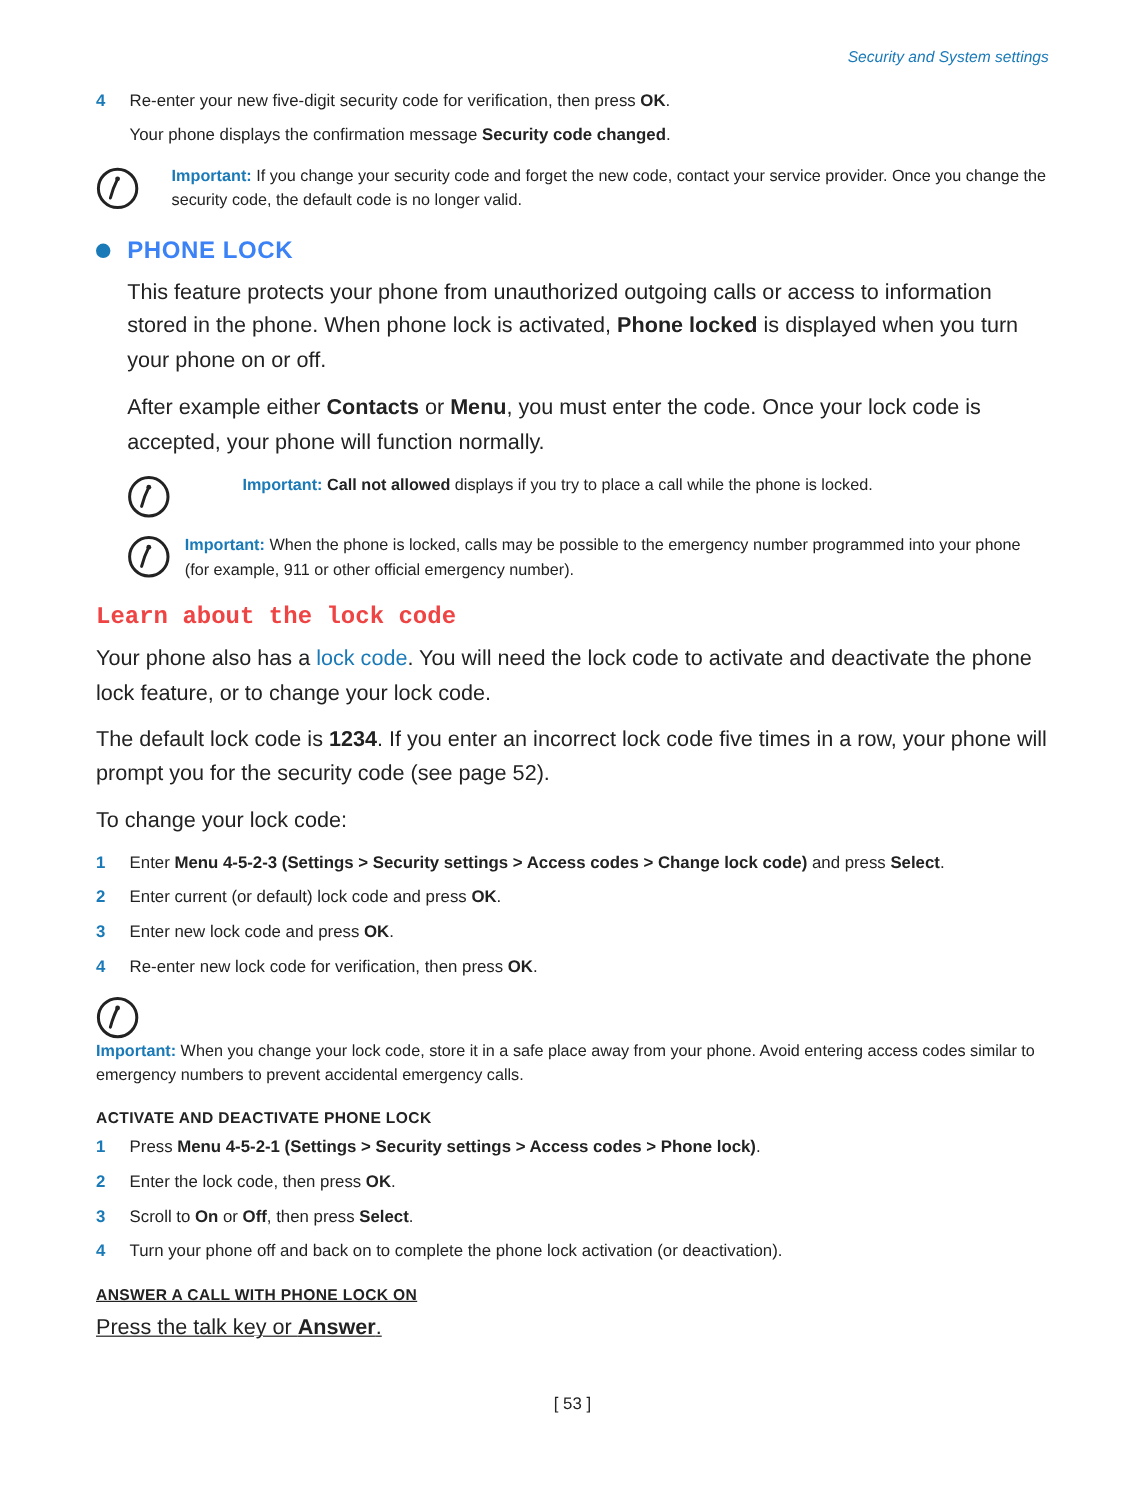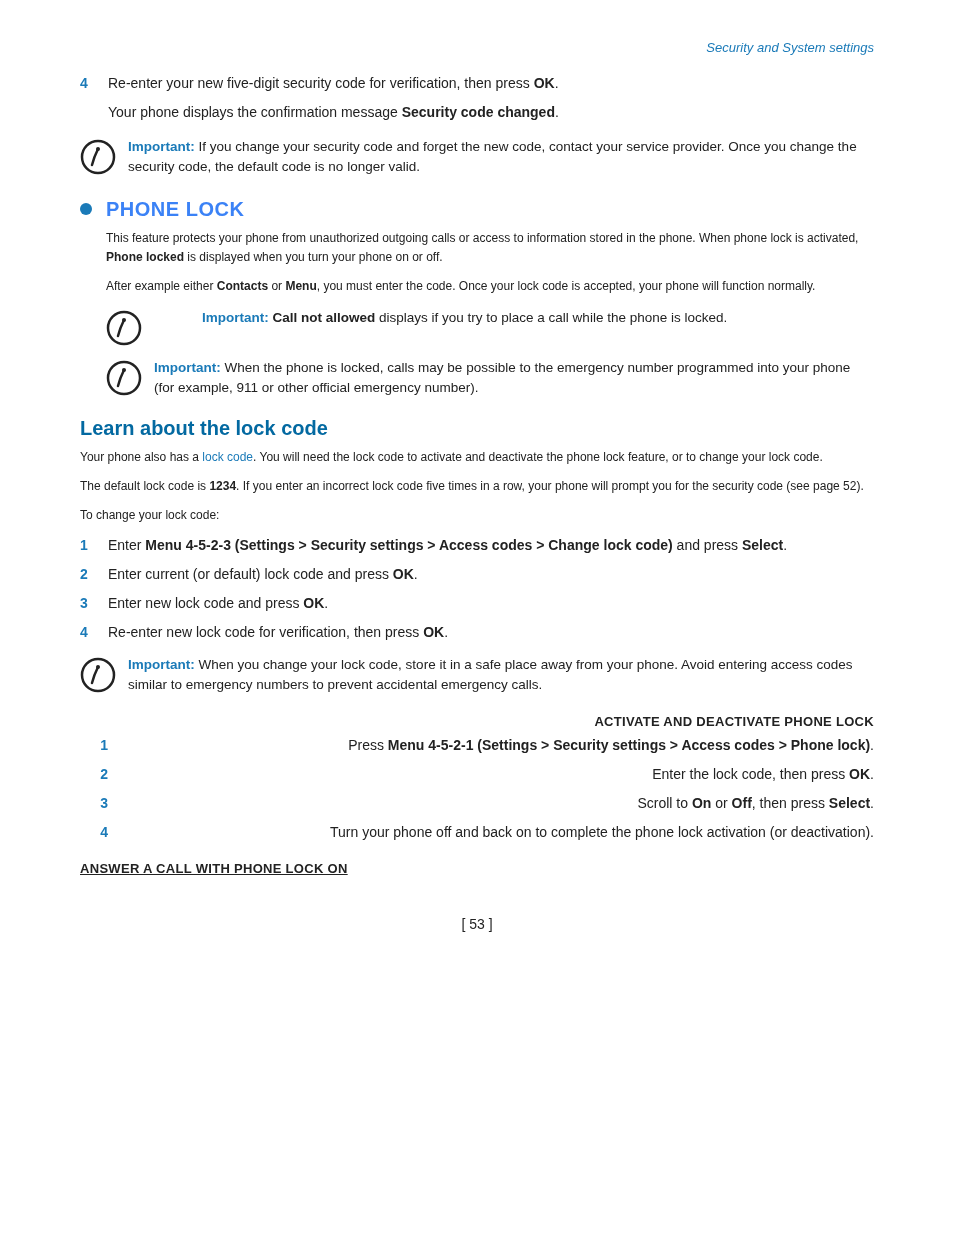--- a/index.html
+++ b/index.html
@@ -82,46 +82,48 @@
       letter-spacing: 0.5px;
     }
     .section-body {
       margin-left: 26px;
       font-size: 14px;
       line-height: 1.6;
       margin-bottom: 10px;
     }
     .subsection-heading {
       font-size: 20px;
-      color: #0369a1;
+      color: #ef4444;
       font-weight: bold;
       margin: 18px 0 8px 0;
+      font-family: Liberation Mono, monospace;
     }
     .sub-bold-heading {
       font-size: 13px;
       font-weight: bold;
       text-transform: uppercase;
       margin: 18px 0 6px 0;
       letter-spacing: 0.3px;
     }
     .body-para {
-      font-size: 12px;
+      font-size: 18px;
       line-height: 1.6;
       margin-bottom: 10px;
     }
     .link-blue { color: #1a7ab8; text-decoration: none; }
     .bold { font-weight: bold; }
     .mono { font-family: Liberation Sans, sans-serif; font-weight: bold; }
     .page-footer {
       text-align: center;
       margin-top: 40px;
       font-size: 14px;
     }
     .important-outer {
       margin: 12px 0 14px 0;
+      gap: 15px;
     }
   </style>
 </head>
 <body>
 
 <div class="header-right">
   <span>Security and System settings</span>
 </div>
 
 <div class="step-line">
@@ -206,33 +208,33 @@
   </div>
   <div class="step-line" style="margin-bottom: 8px;">
     <span class="step-num">3</span>
     <span class="step-text">Enter new lock code and press <span class="bold">OK</span>.</span>
   </div>
   <div class="step-line" style="margin-bottom: 8px;">
     <span class="step-num">4</span>
     <span class="step-text">Re-enter new lock code for verification, then press <span class="bold">OK</span>.</span>
   </div>
 
-  <div class="important-block" style="margin-left: 0; ">
+  <div class="important-block" style="margin-left: 0;  flex-direction: column;">
     <svg class="important-icon" viewBox="0 0 36 36">
       <circle cx="18" cy="18" r="16" fill="none" stroke="#222" stroke-width="2.5"></circle>
       <path d="M18 10 Q14 18 12 26" fill="none" stroke="#222" stroke-width="2.5" stroke-linecap="round"></path>
       <circle cx="18" cy="10" r="2" fill="#222"></circle>
     </svg>
     <div class="important-text">
       <span class="important-label">Important:</span><span> When you change your lock code, store it in a safe place away from your phone. Avoid entering access codes similar to emergency numbers to prevent accidental emergency calls.</span>
     </div>
   </div>
 </div>
 
-<div style="margin-top: 3px; text-align: right;">
+<div style="margin-top: 3px;">
   <div class="sub-bold-heading">ACTIVATE AND DEACTIVATE PHONE LOCK</div>
 
   <div class="step-line" style="margin-bottom: 8px;">
     <span class="step-num" style="color:#1a7ab8;">1</span>
     <span class="step-text">
       Press <span class="bold">Menu 4-5-2-1 (Settings &gt; Security settings &gt; Access codes &gt; Phone lock)</span>.
     </span>
   </div>
   <div class="step-line" style="margin-bottom: 8px;">
     <span class="step-num" style="color:#1a7ab8;">2</span>
@@ -243,17 +245,20 @@
     <span class="step-text">Scroll to <span class="bold">On</span> or <span class="bold">Off</span>, then press <span class="bold">Select</span>.</span>
   </div>
   <div class="step-line" style="margin-bottom: 8px;">
     <span class="step-num" style="color:#1a7ab8;">4</span>
     <span class="step-text">Turn your phone off and back on to complete the phone lock activation (or deactivation).</span>
   </div>
 </div>
 
 <div style="margin-top: 18px; text-decoration: underline;">
   <div class="sub-bold-heading">ANSWER A CALL WITH PHONE LOCK ON</div>
+  <p class="body-para">
+    <span>Press the talk key or </span><span class="bold">Answer</span><span>.</span>
+  </p>
 </div>
 
 <div class="page-footer">
   <span>[ 53 ]</span>
 </div>
 
 </body></html>

